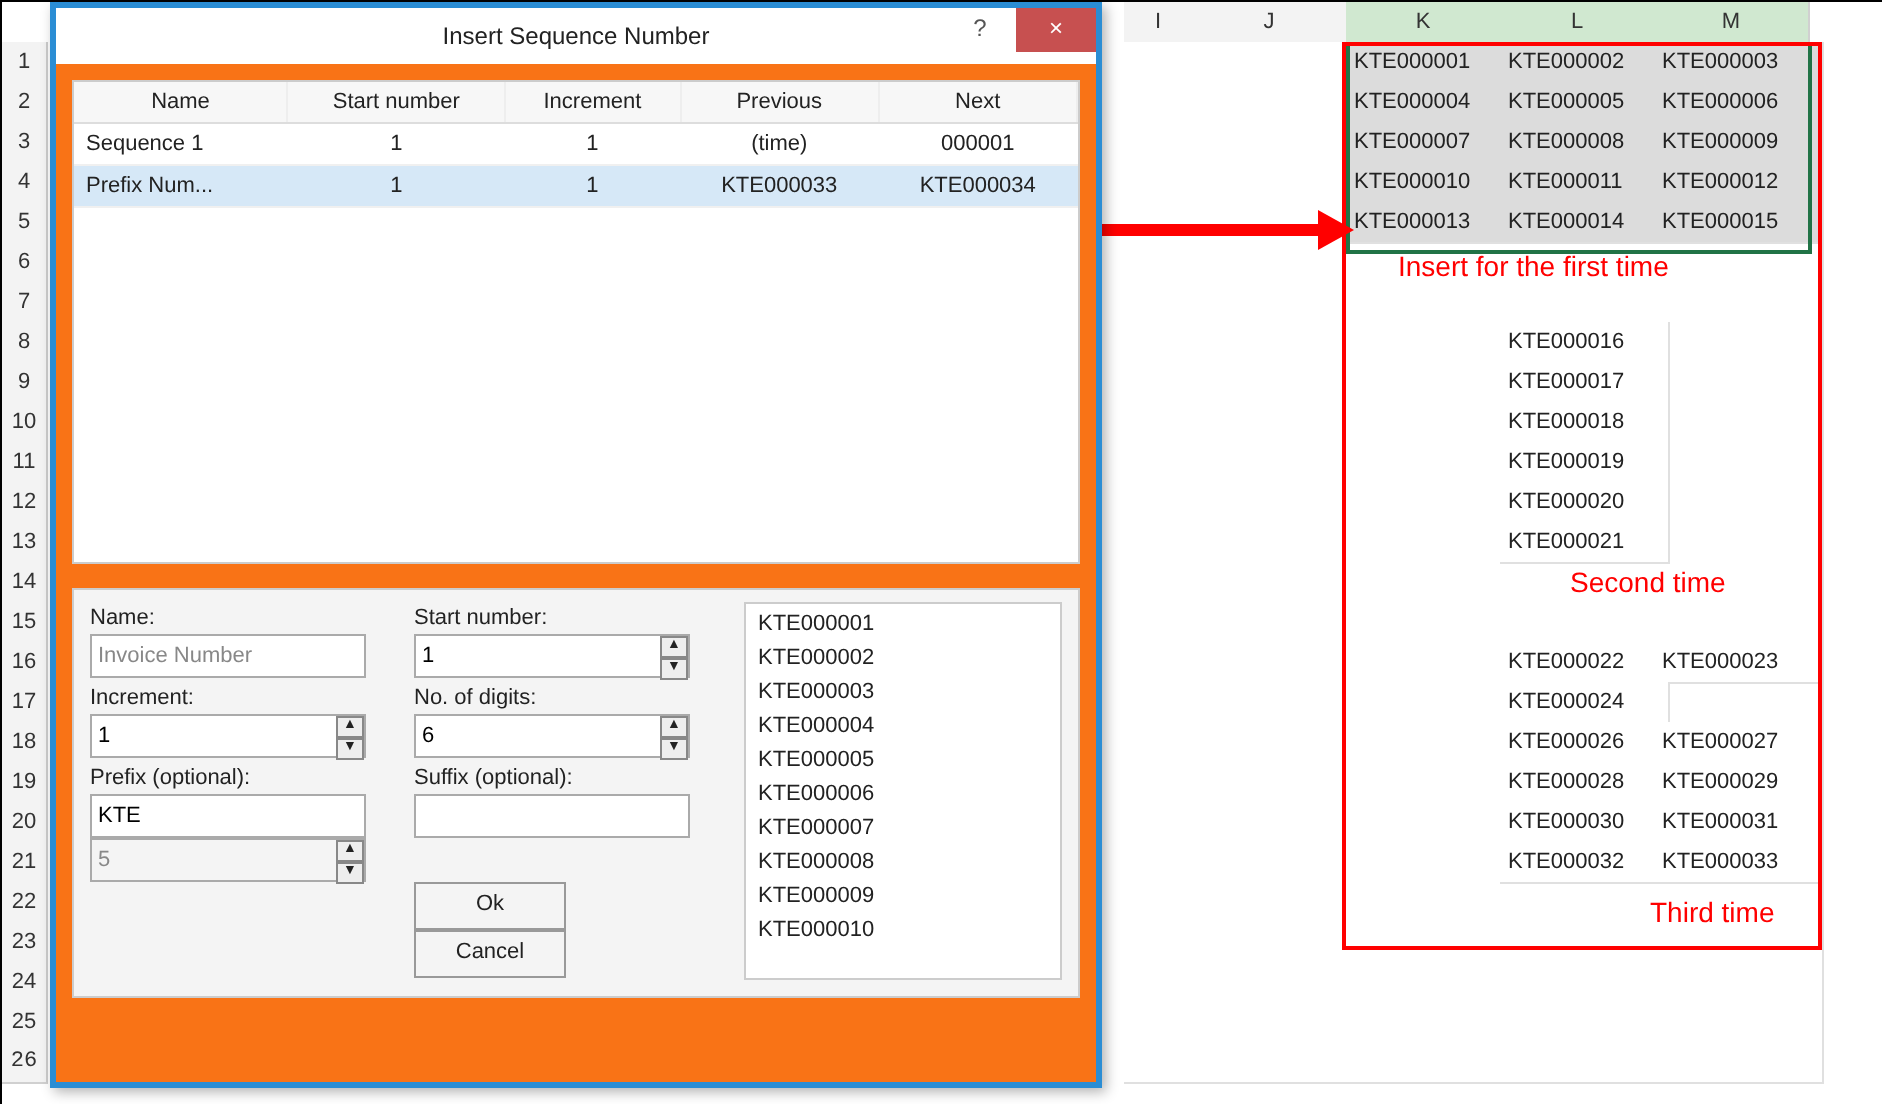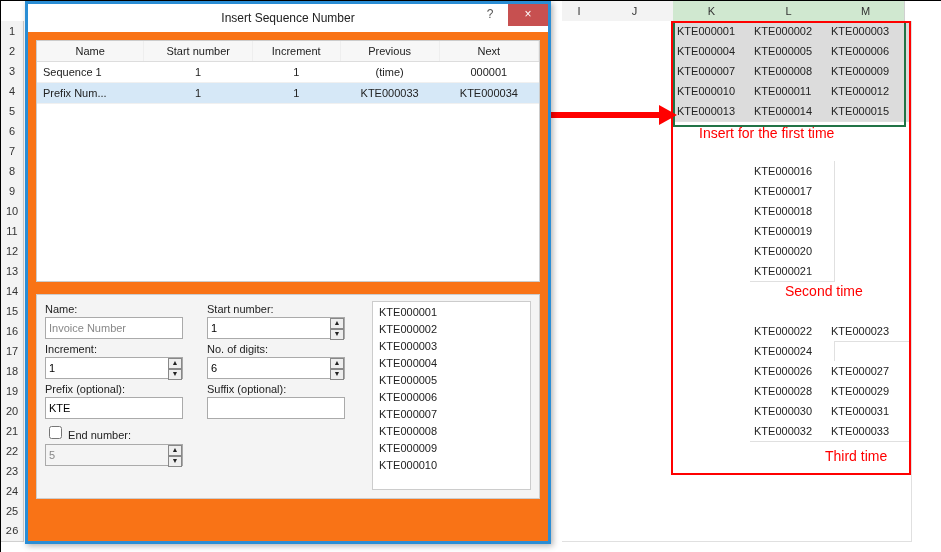--- a/index.html
+++ b/index.html
@@ -307,39 +307,42 @@
       <div class="col1">
         <label>Name:</label>
         <input type="text" style="color: rgb(136, 136, 136);" value="Invoice Number">
         <label>Increment:</label>
         <span class="spin"><input type="text" value="1" style=""><span class="btns">
               <div>▲</div>
               <div>▼</div>
             </span></span>
         <label>Prefix (optional):</label>
         <input type="text" value="KTE" style="">
-        <label><input type="checkbox" style=""> <span>End number:</span></label>
         <span class="spin"><input type="text" style="color: rgb(136, 136, 136); background: rgb(244, 244, 244);" value="5"><span class="btns">
               <div>▲</div>
               <div>▼</div>
             </span></span>
       </div>
       <div class="col2">
         <label>Start number:</label>
         <span class="spin"><input type="text" value="1" style=""><span class="btns">
               <div>▲</div>
               <div>▼</div>
             </span></span>
         <label>No. of digits:</label>
         <span class="spin"><input type="text" value="6" style=""><span class="btns">
               <div>▲</div>
               <div>▼</div>
             </span></span>
         <label>Suffix (optional):</label>
         <input type="text" value="" style="">
+        <div class="okrow" style="position:static;margin-top:22px">
+          <span class="btn">Ok</span>
+          <span class="btn">Cancel</span>
+        </div>
       </div>
       <div class="preview" id="preview">
           <div>KTE000001</div>
           <div>KTE000002</div>
           <div>KTE000003</div>
           <div>KTE000004</div>
           <div>KTE000005</div>
           <div>KTE000006</div>
           <div>KTE000007</div>
           <div>KTE000008</div>

